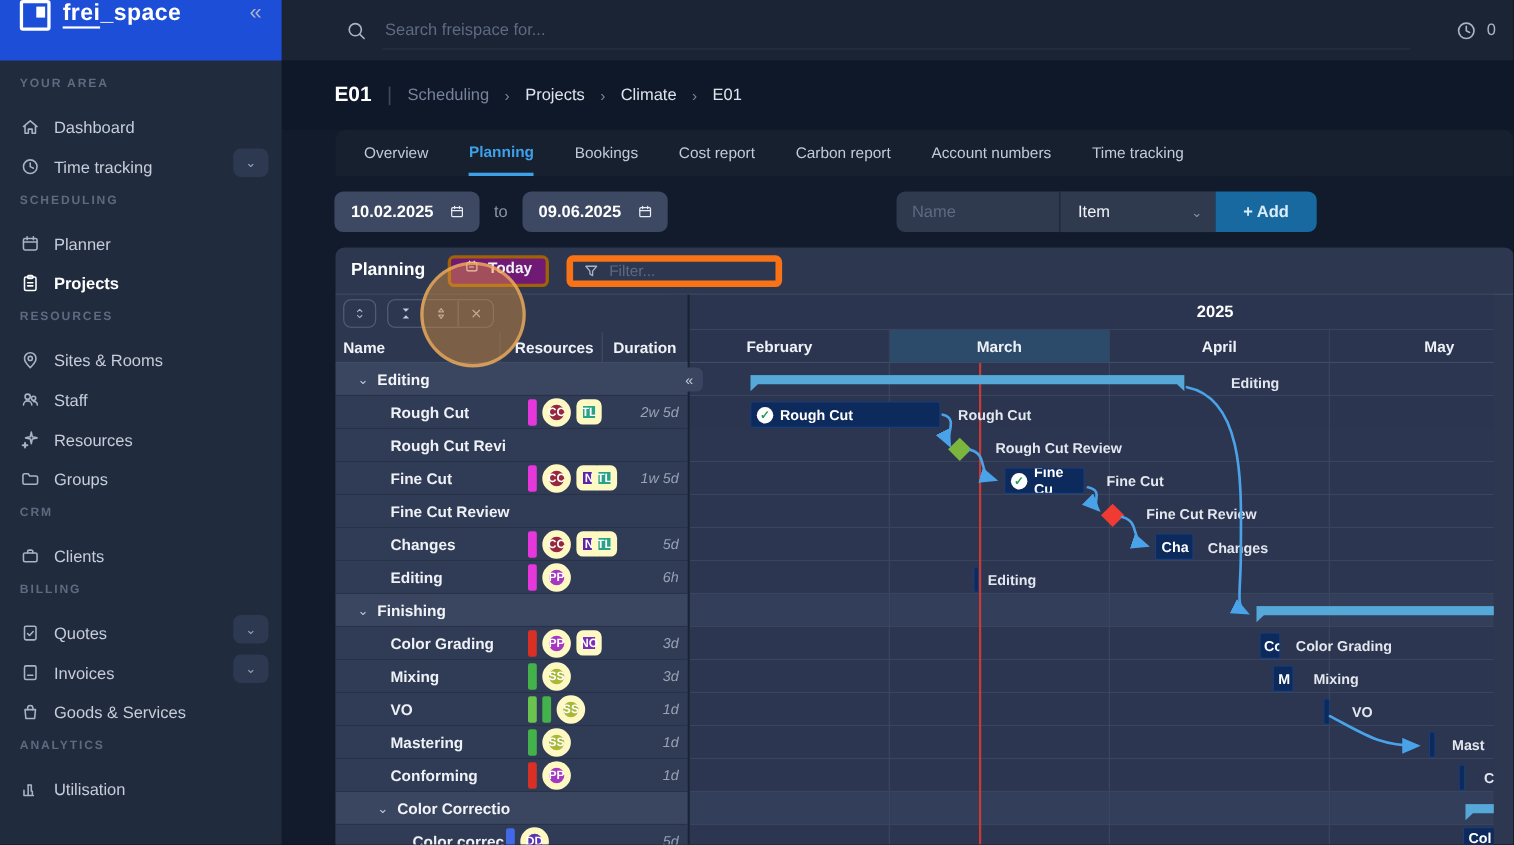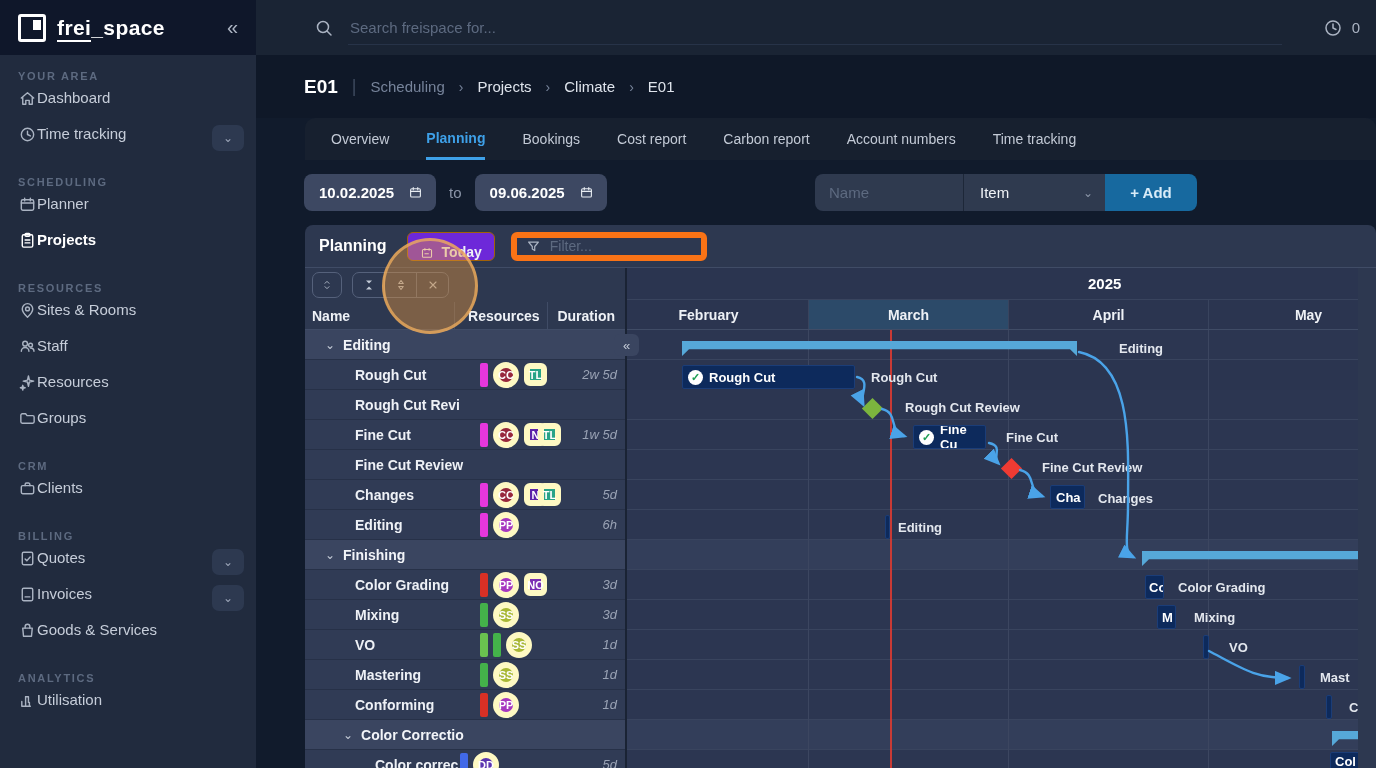--- a/index.html
+++ b/index.html
@@ -2,28 +2,28 @@
 <html><head>
 <meta charset="utf-8">
 <style>
   html,body{margin:0;padding:0;background:#0b1322}
   .app{position:relative;width:1376px;height:768px;overflow:hidden;background:#111b2c;
        font-family:"Liberation Sans",sans-serif;color:#dde2ea;-webkit-font-smoothing:antialiased}
   svg.ic{stroke:#aab3c2;fill:none;stroke-width:1.5;stroke-linecap:round;stroke-linejoin:round;flex:none}
 
   
   .sidebar{position:absolute;left:0;top:0;width:256px;height:768px;background:#212b3e;z-index:6}
-  .logo-row{height:55px;background:#0f172a;display:flex;align-items:center;padding:0 18px;gap:11px;box-sizing:border-box}
+  .logo-row{height:55px;background:#1d4ed8;display:flex;padding:0 18px;gap:11px;box-sizing:border-box}
   .logo-mark{width:22px;height:22px;border:3px solid #fff;border-radius:3px;position:relative;flex:none}
   .logo-mark i{position:absolute;right:2px;top:3px;width:8px;height:10px;background:#fff}
   .logo-text{font-size:21px;font-weight:700;color:#fff;letter-spacing:.4px;white-space:nowrap}
   .logo-text .u{border-bottom:2px solid #fff;padding-bottom:1px}
   .side-collapse{margin-left:auto;color:#aeb6c4;font-size:20px;cursor:pointer}
   .sec-label{padding:15px 18px 7px;font-size:11px;font-weight:700;letter-spacing:1.7px;color:#5d6a80}
-  .nav-item{display:flex;align-items:flex-start;gap:0;height:36px;padding:0 12px 0 18px;color:#c6cdd9;font-size:15px;cursor:pointer}
+  .nav-item{display:flex;align-items:flex-end;gap:12px;height:36px;padding:0 12px 0 18px;color:#c6cdd9;font-size:15px;cursor:pointer}
   .nav-item.active{color:#fff;font-weight:600}
   .nav-item.active svg.ic{stroke:#fff}
   .nav-item svg.ic{width:19px;height:19px}
   .nav-chev{margin-left:auto;width:32px;height:26px;border-radius:7px;background:#2d3950;color:#9aa4b6;
             display:flex;align-items:center;justify-content:center;font-size:12px}
 
   
   .topbar{position:absolute;left:256px;top:0;width:1120px;height:55px;background:#1a2434;display:flex;align-items:center;
           padding:0 16px 0 58px;box-sizing:border-box;gap:14px}
   .search-input{background:transparent;border:none;outline:none;border-bottom:1px solid #273348;width:930px;height:32px;
@@ -58,21 +58,21 @@
   .item-select{width:142px;background:#2f3a4f;border-left:1px solid #1d2738;display:flex;align-items:center;
           justify-content:space-between;padding:0 12px 0 16px;font-size:15px;color:#f0f3f7;box-sizing:border-box;cursor:pointer}
   .item-chev{color:#8b95a8;font-size:12px}
   .add-btn{width:92px;background:#17699f;border-radius:0 8px 8px 0;display:flex;align-items:center;justify-content:center;
           color:#d9ecf8;font-size:15px;font-weight:600;cursor:pointer}
 
   
   .panel{position:absolute;left:305px;top:225px;width:1071px;height:543px;background:#2d3850;border-radius:8px 8px 0 0;overflow:hidden}
   .panel-head{height:43px;border-bottom:1px solid #404c66;display:flex;align-items:center;padding:0 14px;gap:16px;box-sizing:border-box}
   .panel-title{font-size:16px;font-weight:700;color:#fff;margin-right:4px}
-  .today-btn{height:29px;background:#6d28d9;border:1px solid #a16207;border-radius:6px;display:flex;align-items:flex-end;gap:8px;
+  .today-btn{height:29px;background:#701a75;border:3px solid #a16207;border-radius:6px;display:flex;align-items:flex-start;gap:8px;
           padding:0 12px;font-size:14px;font-weight:700;color:#eef1f6;box-sizing:border-box;cursor:pointer}
   .filter-box{height:29px;width:196px;border:6px solid #f97316;border-radius:6px;display:flex;align-items:center;gap:8px;
           padding:0 10px;box-sizing:border-box}
   .filter-box input{flex:1;background:transparent;border:none;outline:none;color:#dde2ea;font-size:14px;min-width:0}
 
   .left-col{position:absolute;left:0;top:43px;width:322px;height:500px;border-right:2px solid #1a2334;box-sizing:border-box;background:#2d3850;z-index:3}
   .tool-row{height:34px;display:flex;align-items:center;gap:10px;padding-left:7px;box-sizing:border-box}
   .tool-btn{width:28px;height:24px;border:1px solid #55617b;border-radius:7px;display:flex;align-items:center;justify-content:center;cursor:pointer}
   .tool-group{display:flex;border:1px solid #55617b;border-radius:7px;overflow:hidden}
   .tool-group .tool-btn{border:none;border-radius:0;width:31px;border-right:1px solid #55617b}

